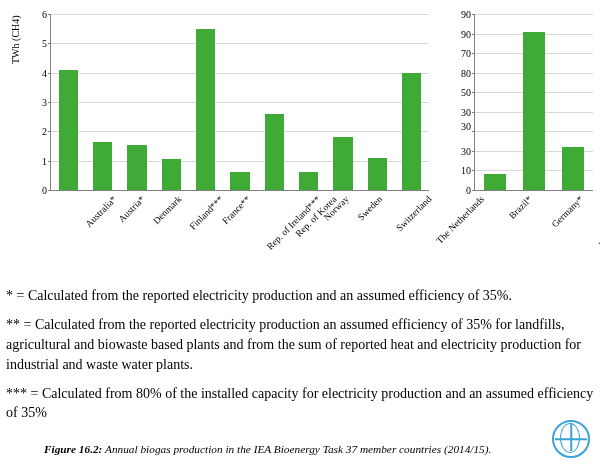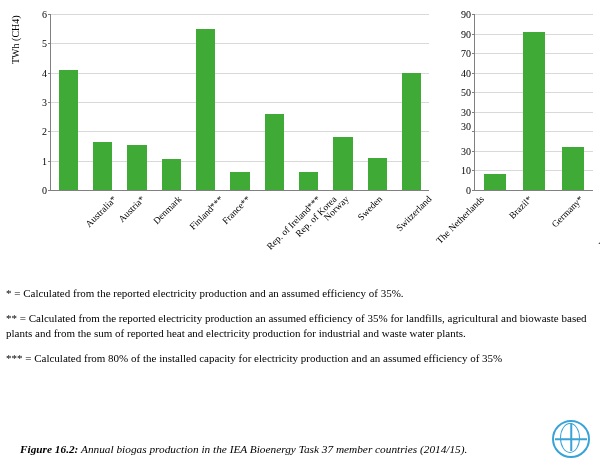--- a/index.html
+++ b/index.html
@@ -128,31 +128,31 @@
     transform: rotate(-45deg);
     text-align: right;
   }
 
   
   .notes {
     position: absolute;
     left: 6px;
     top: 286px;
     width: 588px;
-    font-size: 11px;
+    font-size: 14px;
     line-height: 1.42;
     font-family: "Liberation Serif", serif;
   }
   .notes p {
     margin: 0 0 9px 0;
   }
 
   .caption {
     position: absolute;
-    left: 20px;
+    left: 44px;
     top: 443px;
     width: 552px;
     font-size: 11.3px;
     font-style: italic;
     font-family: "Liberation Serif", serif;
   }
   .caption .cap-bold { font-weight: bold; font-style: italic; }
 
   
   .watermark {
@@ -322,21 +322,21 @@
             <div class="ytick" style="top: 156.444px;">10</div>
             <div class="ytickmark" style="top: 156.444px;"></div>
             <div class="ytick" style="top: 136.889px;">30</div>
             <div class="ytickmark" style="top: 136.889px;"></div>
             <div class="ytick" style="top: 112px;">30</div>
             <div class="ytickmark" style="top: 117.333px;"></div>
             <div class="ytick" style="top: 97.7778px;">30</div>
             <div class="ytickmark" style="top: 97.7778px;"></div>
             <div class="ytick" style="top: 78.2222px;">50</div>
             <div class="ytickmark" style="top: 78.2222px;"></div>
-            <div class="ytick" style="top: 58.6667px;">40</div>
+            <div class="ytick" style="top: 58.6667px;">80</div>
             <div class="ytickmark" style="top: 58.6667px;"></div>
             <div class="ytick" style="top: 39.1111px; margin-left: 8px;">70</div>
             <div class="ytickmark" style="top: 39.1111px;"></div>
             <div class="ytick" style="top: 19.5556px;">90</div>
             <div class="ytickmark" style="top: 19.5556px;"></div>
             <div class="ytick" style="top: 0px;">90</div>
             <div class="ytickmark" style="top: 0px;"></div>
           </div>
         <div class="bars" id="bars-right">
             <div class="barslot">

